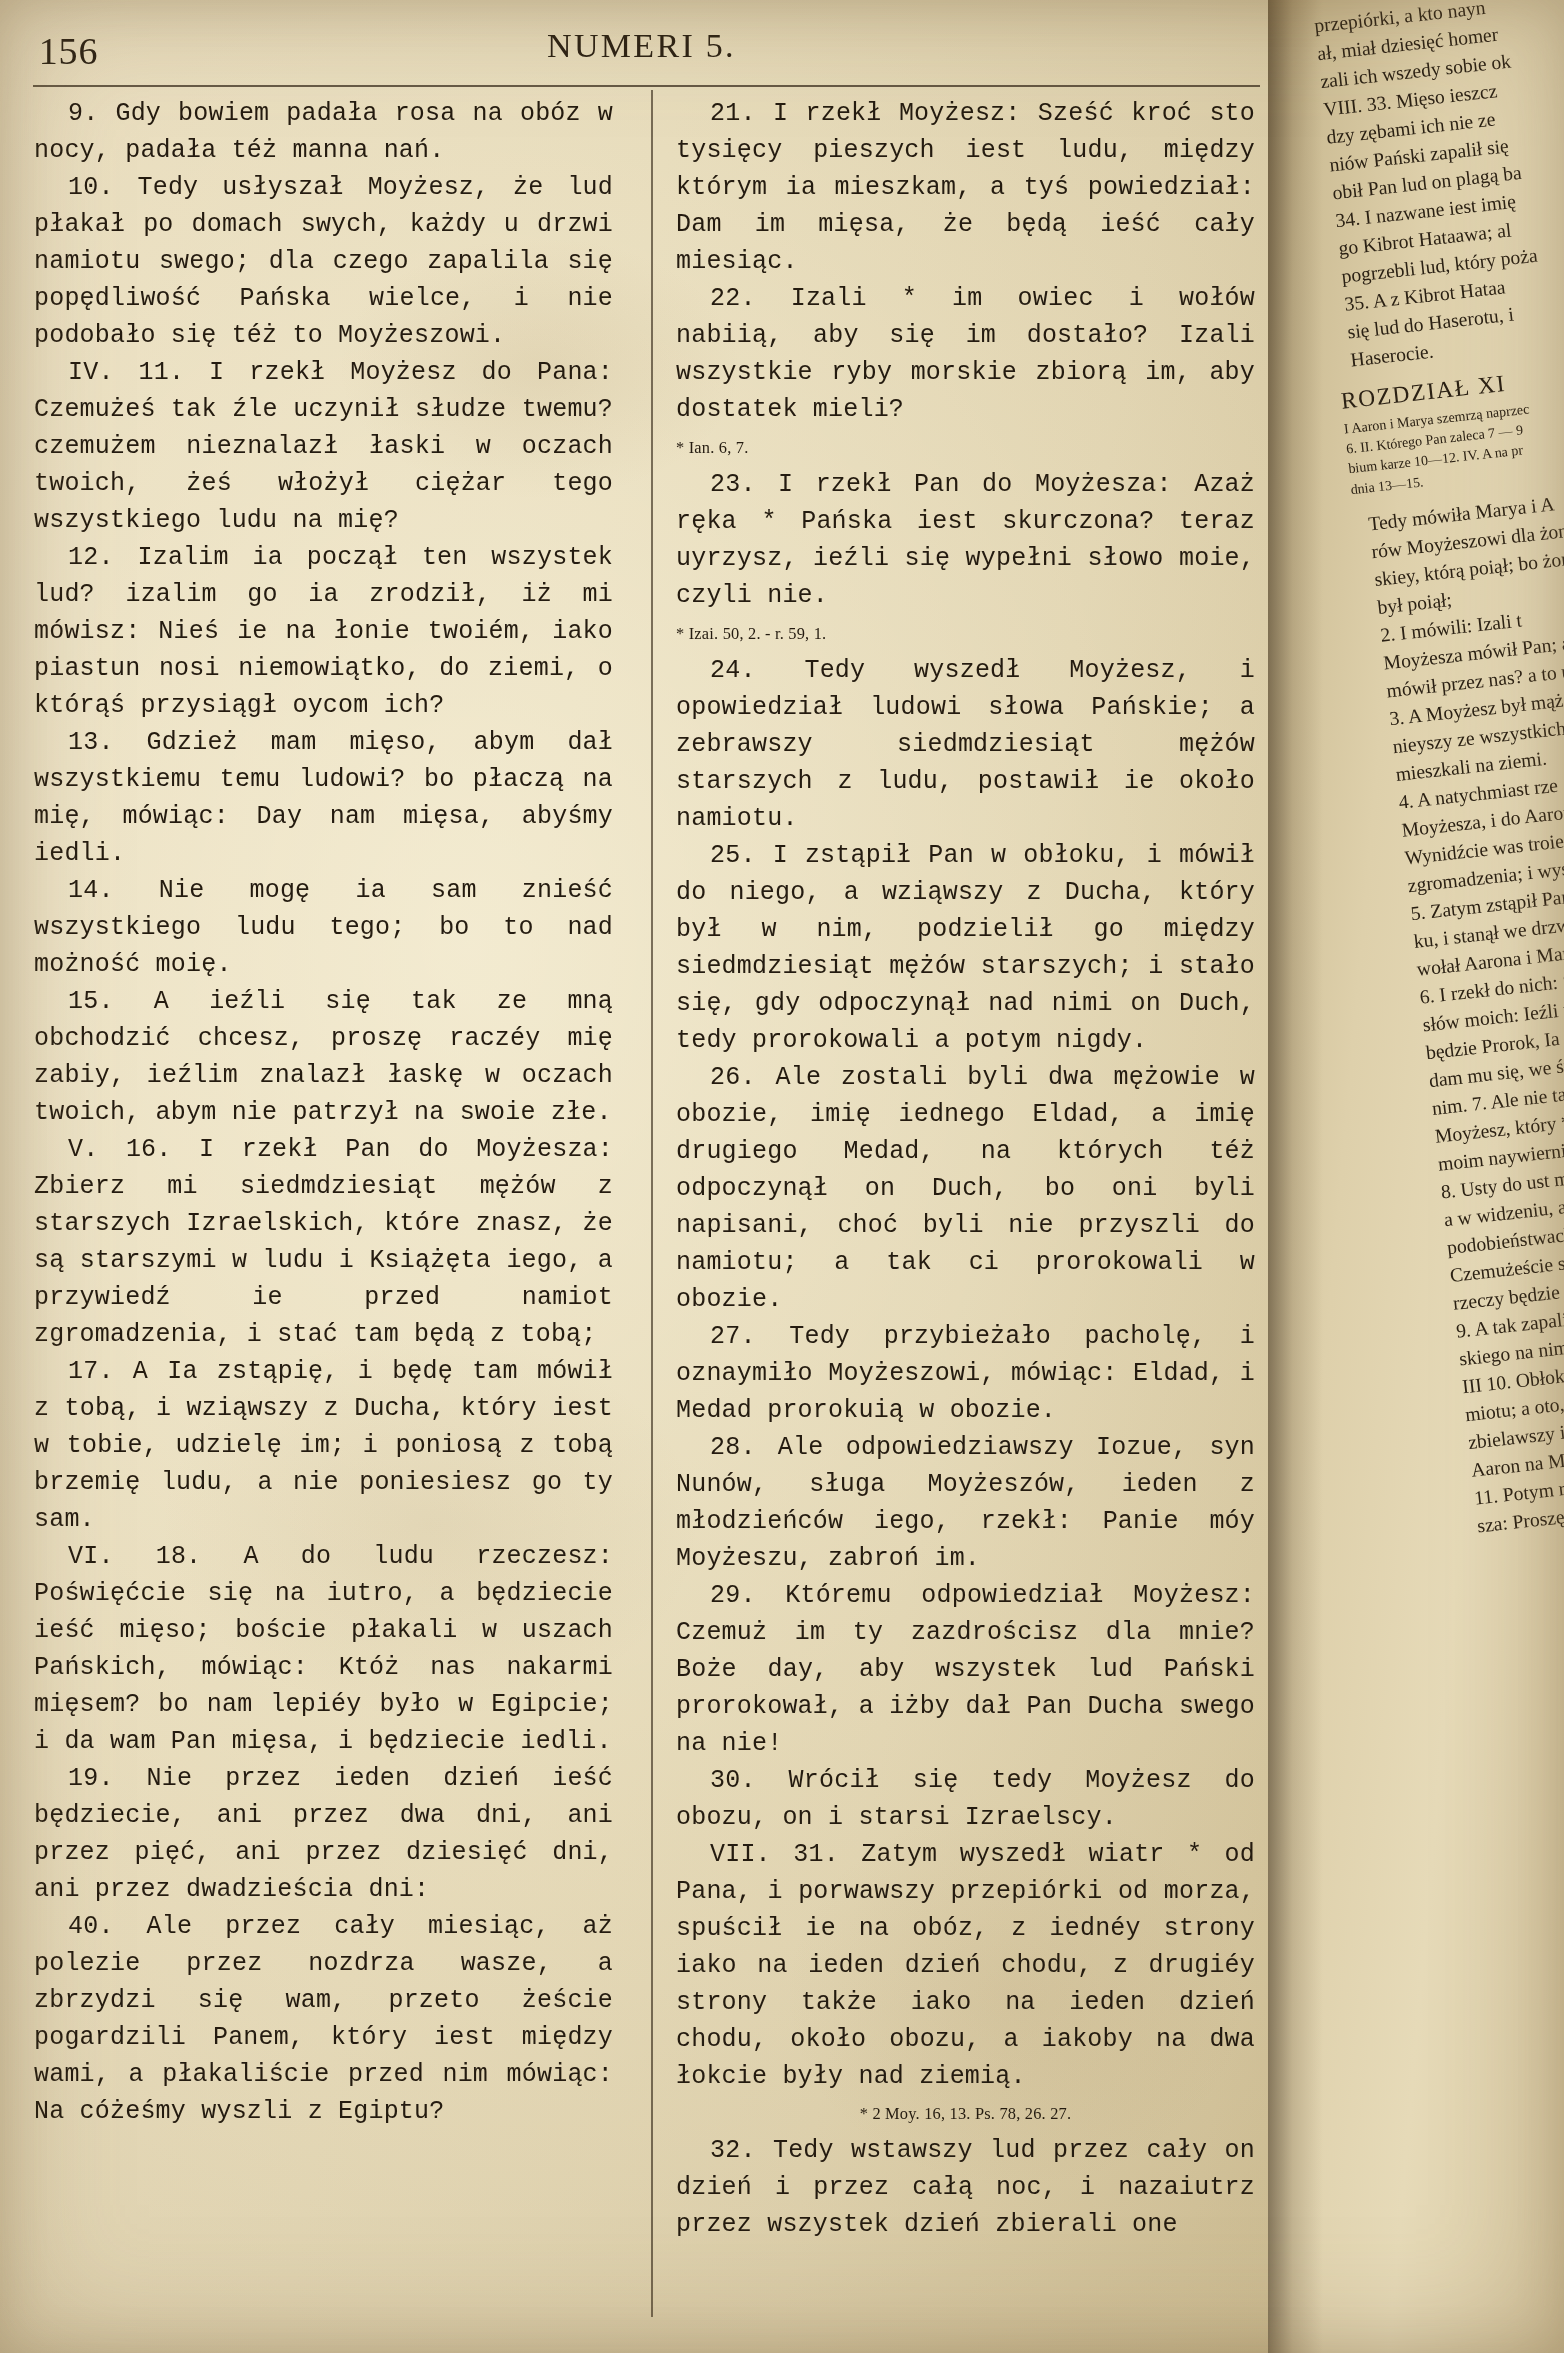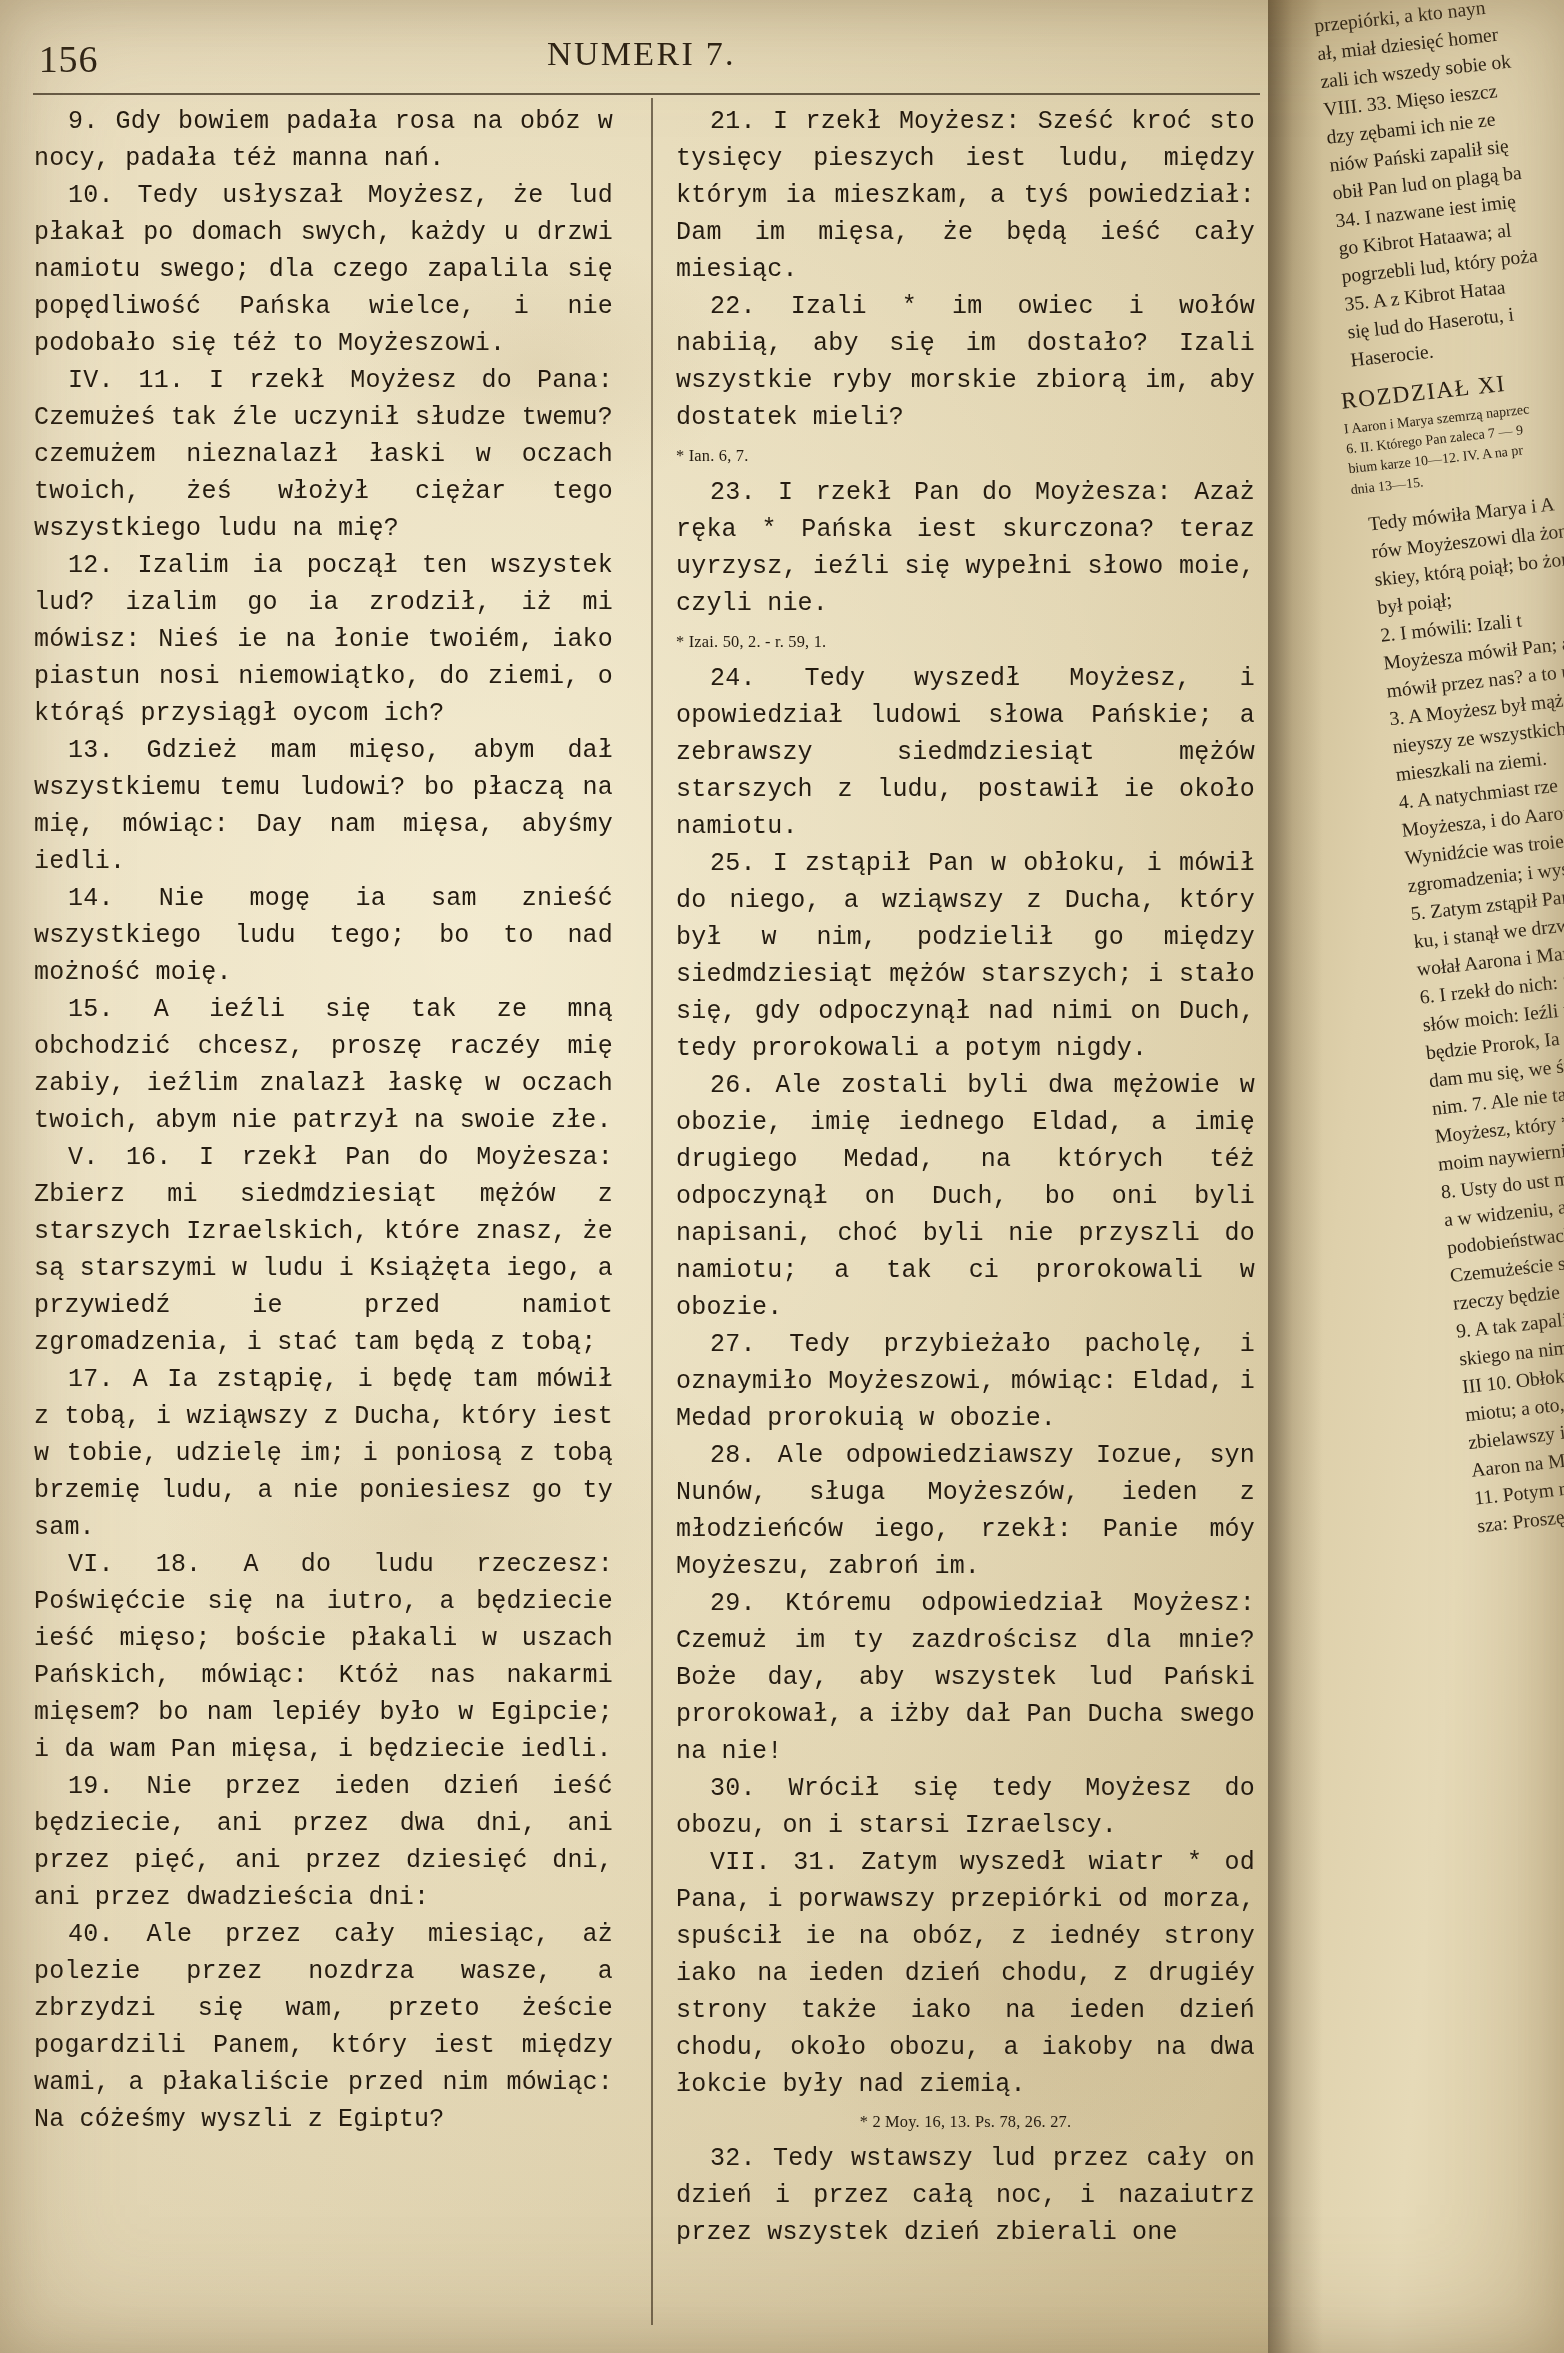--- a/index.html
+++ b/index.html
@@ -35,21 +35,20 @@
     pointer-events: none;
   }
 
   
   .mainpage {
     position: absolute;
     left: 0;
     top: 0;
     width: 1299px;
     height: 1760px;
-    margin-top: 8px;
   }
   .header {
     position: absolute;
     top: 27px;
     left: 31px;
     width: 1236px;
     height: 55px;
   }
   .folio {
     position: absolute;
@@ -180,21 +179,21 @@
   <div class="paper"></div>
 
   <div class="stain" style="left:336px;top:235px;width:407px;height:266px;background:radial-gradient(ellipse,rgba(160,130,80,0.13),rgba(160,130,80,0) 70%);"></div>
   <div class="stain" style="left:156px;top:1330px;width:548px;height:391px;background:radial-gradient(ellipse,rgba(150,120,70,0.10),rgba(150,120,70,0) 70%);"></div>
   <div class="stain" style="left:782px;top:1800px;width:469px;height:391px;background:radial-gradient(ellipse,rgba(150,120,70,0.10),rgba(150,120,70,0) 70%);"></div>
 
   <div class="mainpage">
 
     <div class="header">
       <div class="folio">156</div>
-      <div class="runhead">NUMERI 7.</div>
+      <div class="runhead">NUMERI 5.</div>
     </div>
     <div class="rule"></div>
 
     <div class="cols">
       <div class="divider"></div>
 
       <div class="col col-left">
         <p class="v">9. Gdy bowiem padała rosa na obóz w nocy, padała téż manna nań.</p>
         <p class="v">10. Tedy usłyszał Moyżesz, że lud płakał po domach swych, każdy u drzwi namiotu swego; dla czego zapalila się popędliwość Pańska wielce, i nie podobało się téż to Moyżeszowi.</p>
         <p class="v">IV. 11. I rzekł Moyżesz do Pana: Czemużeś tak źle uczynił słudze twemu? czemużem nieznalazł łaski w oczach twoich, żeś włożył ciężar tego wszystkiego ludu na mię?</p>

